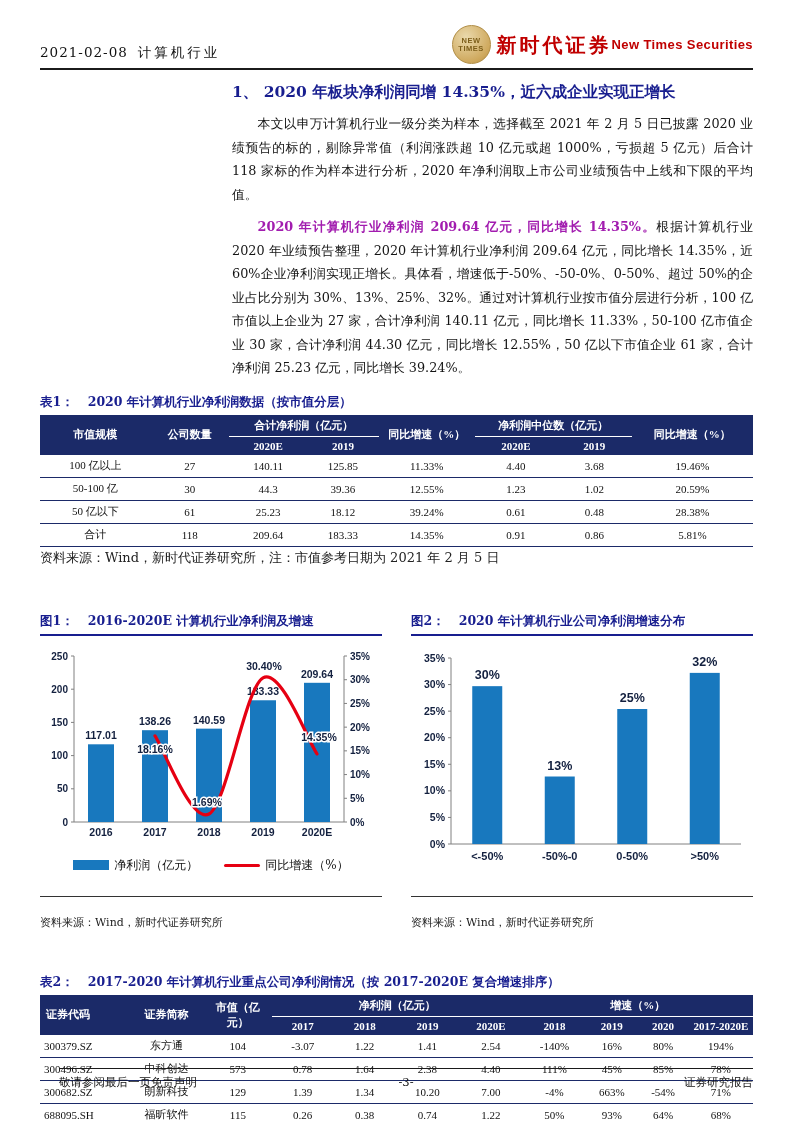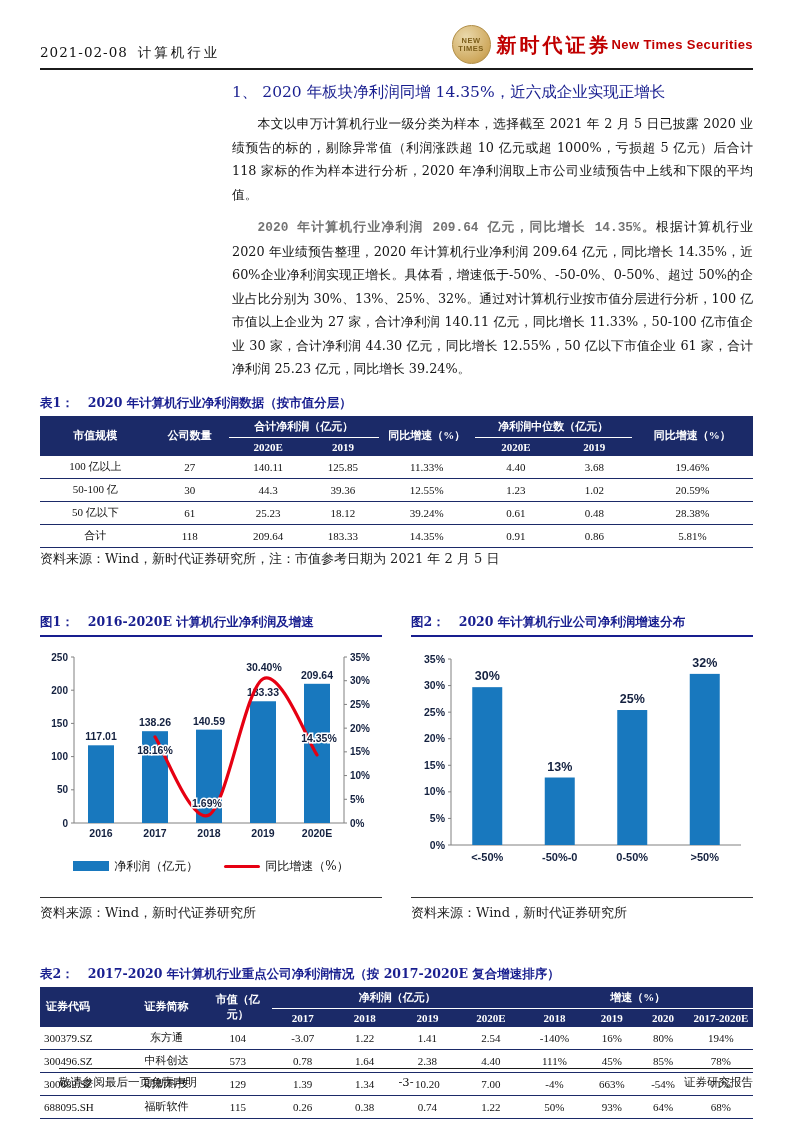--- a/index.html
+++ b/index.html
@@ -16,23 +16,23 @@
   .brand{display:flex;align-items:center;gap:6px;}
   .seal{width:37px;height:37px;border-radius:50%;
         background:radial-gradient(circle at 35% 30%,#ead9ac,#cfa95e 70%,#b68c3e);
         border:1px solid #b08d45;display:flex;flex-direction:column;align-items:center;justify-content:center;
         font-family:"Liberation Sans",sans-serif;font-weight:bold;color:#7d5e1a;font-size:7.5px;line-height:8px;letter-spacing:.5px;}
   .brand-txt{display:flex;flex-direction:row;align-items:flex-start;line-height:1;}
   .brand-cn{color:#c00000;font-size:20px;font-weight:bold;letter-spacing:3px;}
   .brand-en{color:#c00000;font-size:13px;font-family:"Liberation Sans",sans-serif;font-weight:bold;margin-top:3px;letter-spacing:.4px;}
   
   .content{position:absolute;left:40px;right:40px;top:72px;}
-  .sec-title{margin:10px 0 0 192px;font-size:15.5px;font-weight:normal;color:#181e8f;}
+  .sec-title{margin:10px 0 0 192px;font-size:15.5px;font-weight:bold;color:#181e8f;}
   .para{margin:9px 0 0 192px;font-size:12.8px;line-height:23.5px;text-align:justify;text-indent:2em;color:#141414;}
-  .para b{color:#737373;font-family:Liberation Mono, monospace;}
+  .para b{color:#a21caf;}
   
   .tbl-block{margin-top:14px;}
   .tbl-cap{font-size:12.5px;font-weight:bold;color:#181e8f;margin-bottom:4px;}
   .tbl-cap .cap-label{margin-right:14px;}
   table.rpt{width:100%;border-collapse:collapse;table-layout:fixed;
             font-family:"Liberation Serif","DejaVu Serif",serif;}
   table.rpt thead th{background:#1b2a68;color:#fff;font-size:11px;font-weight:bold;
             padding:3px 2px;text-align:center;vertical-align:middle;}
   table.rpt thead th.grp{border-bottom:1.5px solid #fff;}
   table.rpt thead th.al{text-align:left;padding-left:6px;}
@@ -45,21 +45,21 @@
   .figure{width:342px;}
   .fig-cap{font-size:12.5px;font-weight:bold;color:#181e8f;padding-bottom:4px;
            border-bottom:2px solid #181e8f;}
   .fig-cap .cap-label{margin-right:14px;}
   .fig-body{padding-top:8px;height:246px;}
   .legend{display:flex;justify-content:center;align-items:center;gap:26px;margin-top:4px;
           font-size:12px;color:#111;}
   .legend .item{display:flex;align-items:center;gap:5px;}
   .sw-bar{width:36px;height:10px;background:#1878be;}
   .sw-line{width:36px;height:3px;background:#e60012;border-radius:2px;}
-  .fig-src{border-top:1.2px solid #333;margin-top:6px;padding-top:6px;font-size:13px;color:#222;}
+  .fig-src{border-top:1.2px solid #333;margin-top:6px;padding-top:18px;font-size:11px;color:#222;}
   
   .ftr{position:absolute;left:40px;right:40px;bottom:32px;border-top:1.5px solid #1a1a1a;
        padding-top:6px;display:flex;justify-content:space-between;font-size:11.5px;color:#111;margin-left:19px;}
   .ftr .c{position:absolute;left:0;right:0;text-align:center;}
   svg text{font-family:"Liberation Sans",sans-serif;}
 </style>
 </head>
 <body>
 
 <div class="page">

